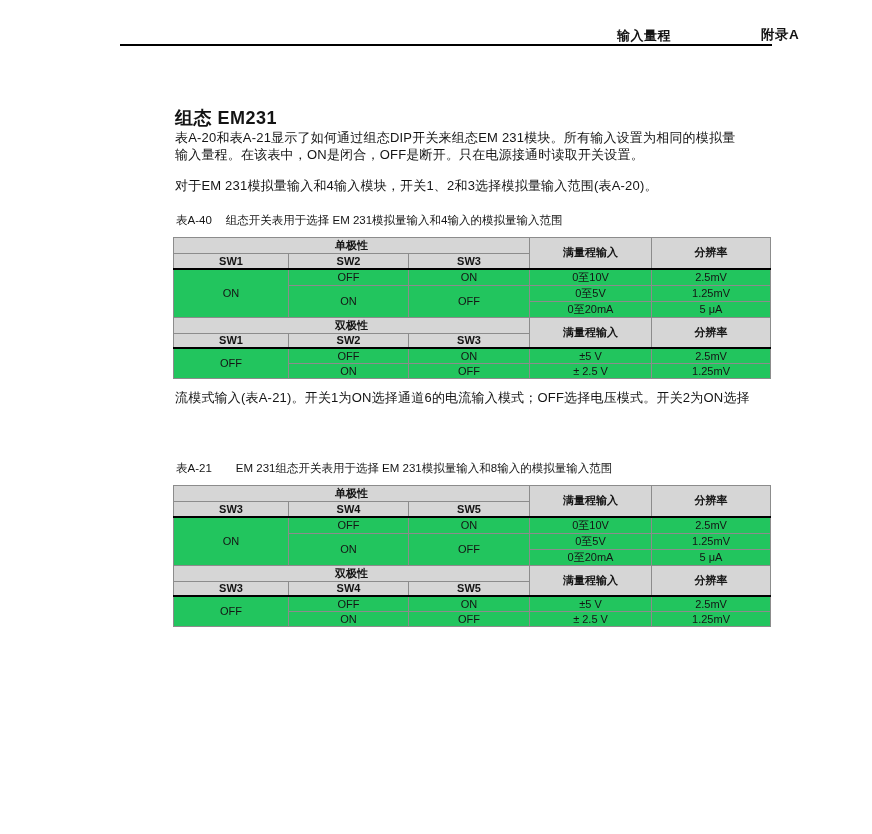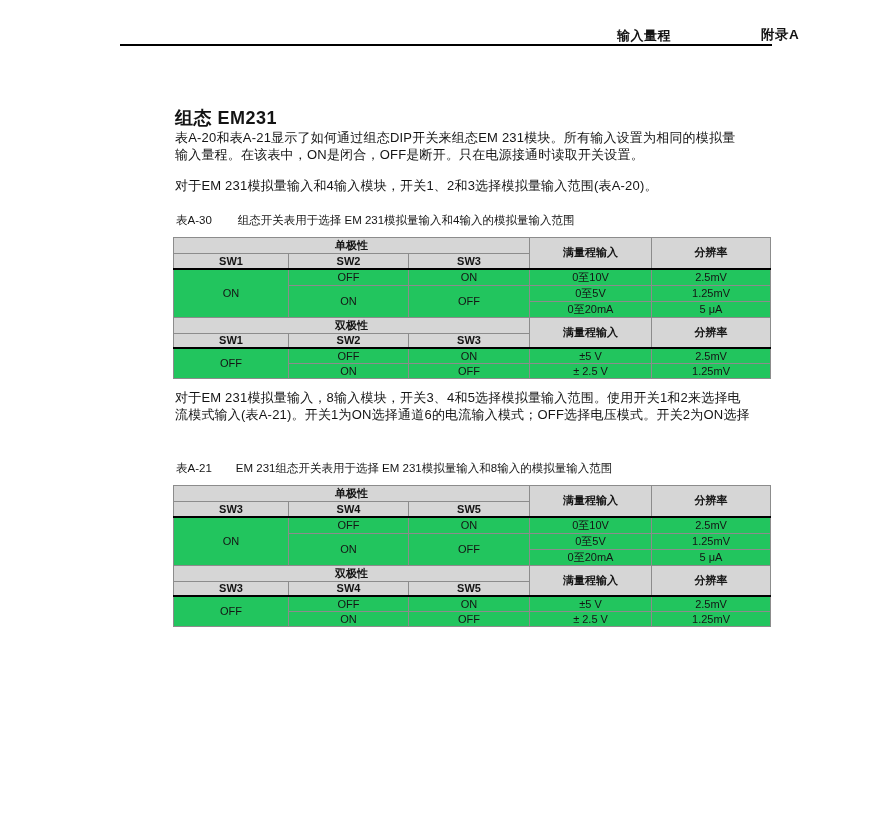--- a/index.html
+++ b/index.html
@@ -17,21 +17,21 @@
   .hdr-label { font-weight:bold; font-size:13px; letter-spacing:0.5px; }
   .hdr-appendix { font-weight:bold; font-size:13.5px; letter-spacing:0.5px;padding-left:48px; }
   .page-rule { background:#000; height:2px; }
 
   
   .sec-title { font-size:18px; font-weight:bold; letter-spacing:0.5px; }
   .para { font-size:13px; line-height:17.3px; letter-spacing:0.2px; white-space:nowrap; }
 
   
   .tbl-caption { font-size:11.5px; white-space:nowrap; }
-  .tbl-caption .cap-text { margin-left:26px; }
+  .tbl-caption .cap-text { margin-left:14px; }
   .tbl-caption .cap-text-wide { margin-left:24px; }
 
   
   table.doc-table {
     border-collapse:collapse;
     table-layout:fixed;
     font-size:11px;
     background:#22c55e;
   }
   table.doc-table td {
@@ -60,21 +60,21 @@
 <div class="abs sec-title" style="left:175px; top:106px;">组态 EM231</div>
 
 <div class="abs para" style="left:175px; top:129px;">
   <div>表A-20和表A-21显示了如何通过组态DIP开关来组态EM 231模块。所有输入设置为相同的模拟量</div>
   <div>输入量程。在该表中，ON是闭合，OFF是断开。只在电源接通时读取开关设置。</div>
 </div>
 
 <div class="abs para" style="left:175px; top:177px;">对于EM 231模拟量输入和4输入模块，开关1、2和3选择模拟量输入范围(表A-20)。</div>
 
 <div class="abs tbl-caption" style="left:176px; top:213px;">
-  <span>表A-30</span><span class="cap-text">组态开关表用于选择 EM 231模拟量输入和4输入的模拟量输入范围</span>
+  <span>表A-40</span><span class="cap-text">组态开关表用于选择 EM 231模拟量输入和4输入的模拟量输入范围</span>
 </div>
 
 <table class="doc-table abs" style="left:173px; top:237px; width:597px;">
   <colgroup>
     <col style="width:115px">
       <col style="width:120px">
       <col style="width:121px">
     <col style="width:122px">
       <col style="width:119px">
   </colgroup>
@@ -126,21 +126,20 @@
     <tr>
       <td>ON</td>
       <td>OFF</td>
       <td>± 2.5 V</td>
       <td>1.25mV</td>
     </tr>
   </tbody>
 </table>
 
 <div class="abs para" style="left:175px; top:389px;">
-  <div>对于EM 231模拟量输入，8输入模块，开关3、4和5选择模拟量输入范围。使用开关1和2来选择电</div>
   <div>流模式输入(表A-21)。开关1为ON选择通道6的电流输入模式；OFF选择电压模式。开关2为ON选择</div>
 </div>
 
 <div class="abs tbl-caption" style="left:176px; top:461px;">
   <span>表A-21</span><span class="cap-text-wide">EM 231组态开关表用于选择 EM 231模拟量输入和8输入的模拟量输入范围</span>
 </div>
 
 <table class="doc-table abs" style="left:173px; top:485px; width:597px;">
   <colgroup>
     <col style="width:115px">

